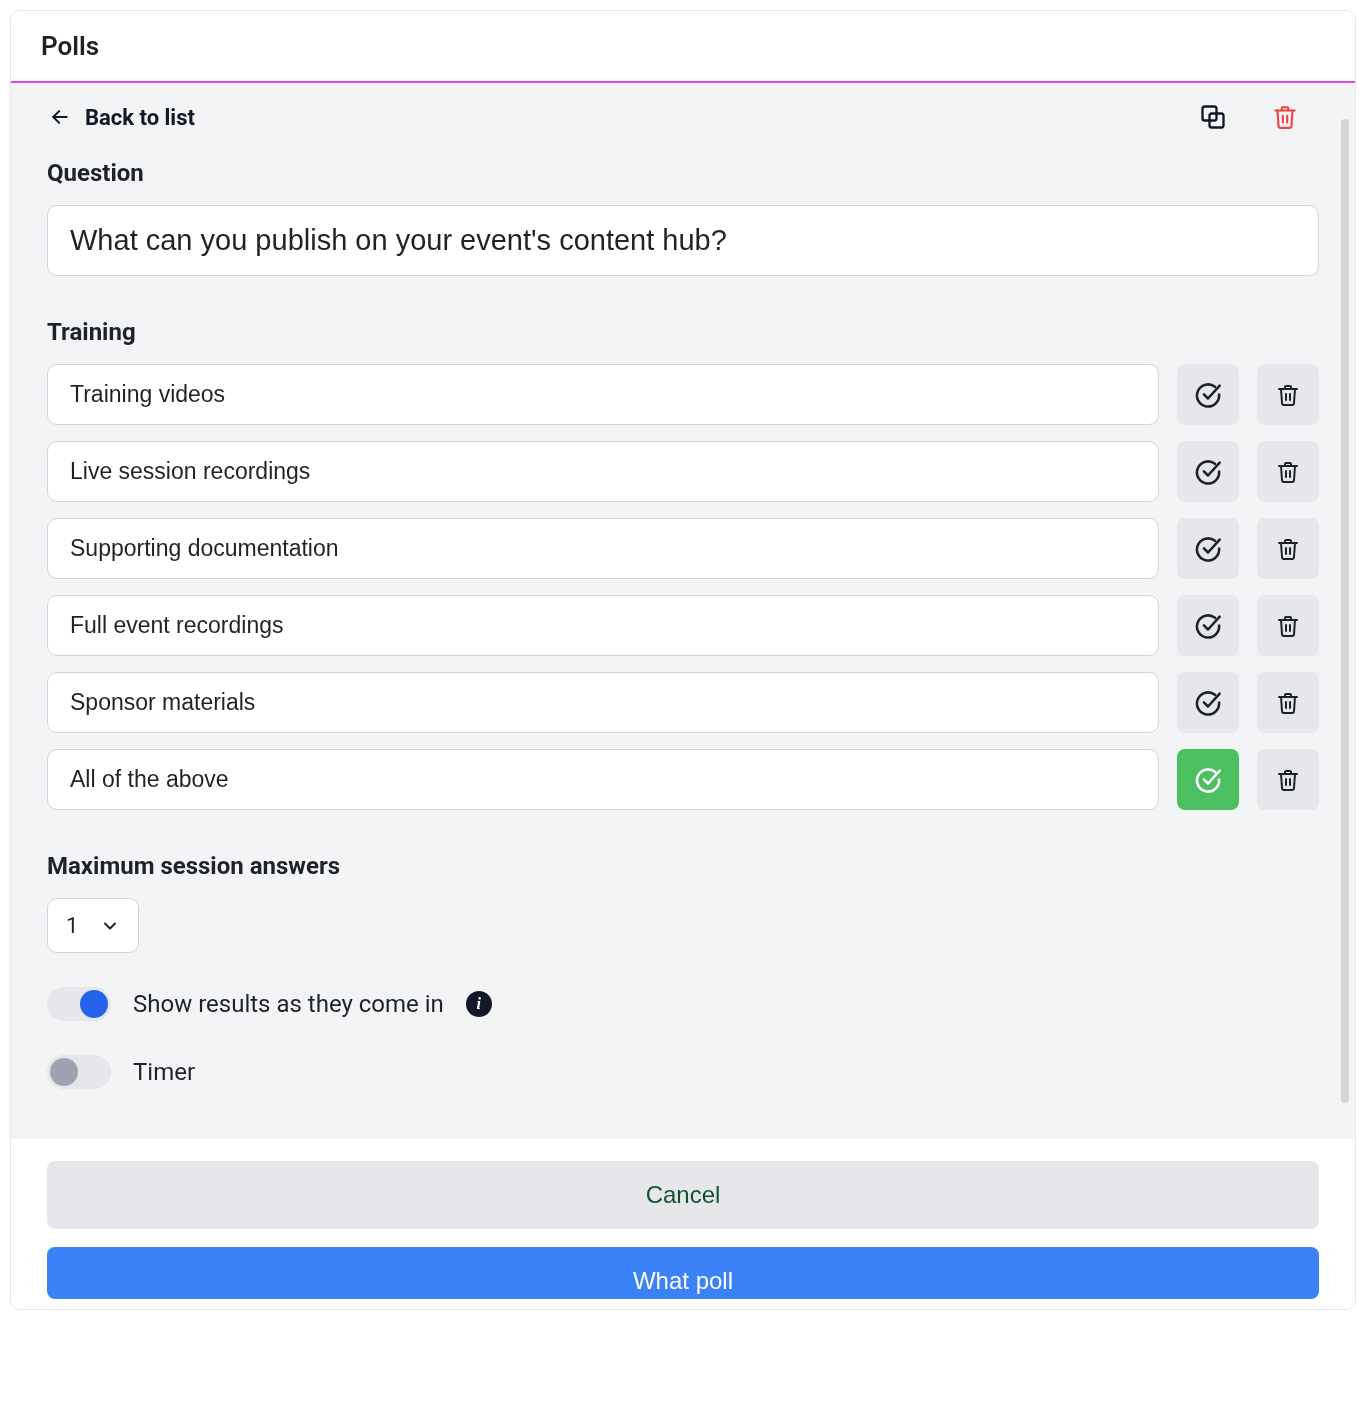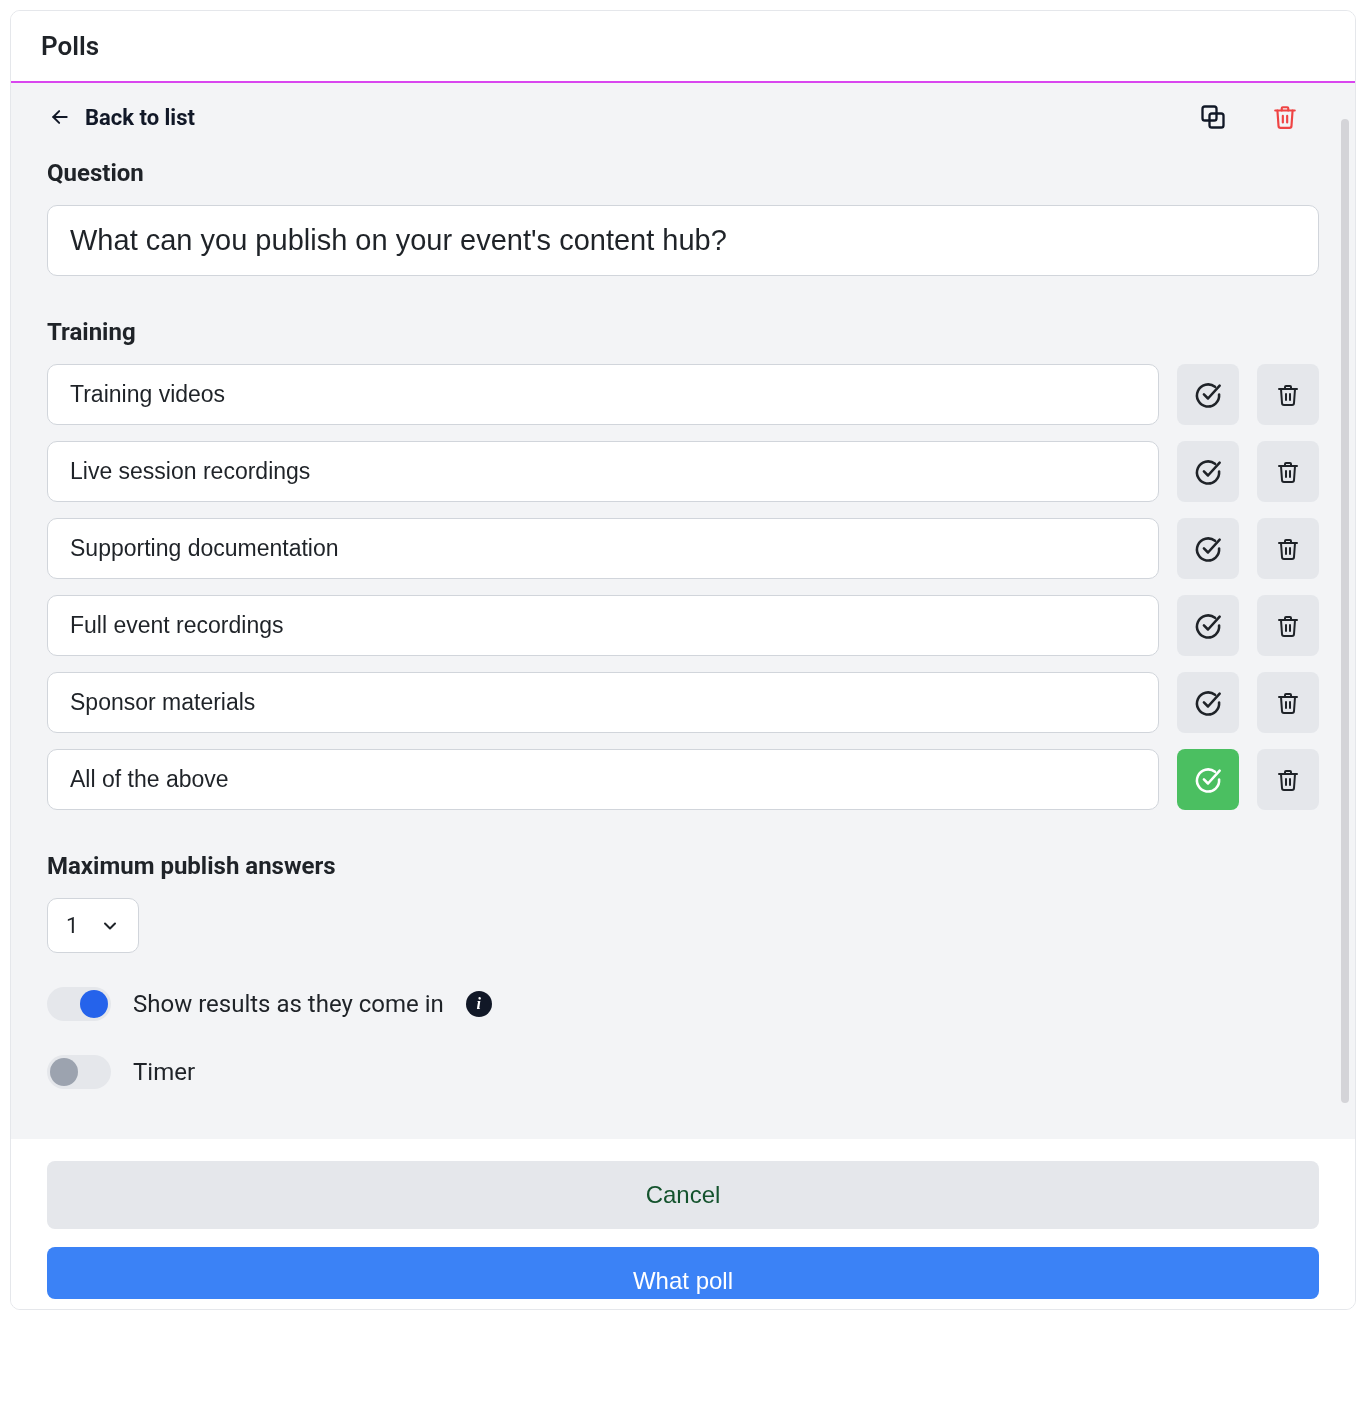--- a/index.html
+++ b/index.html
@@ -357,21 +357,21 @@
                   <path d="M14 11v6"></path>
                   <path d="M9 6V4a1 1 0 0 1 1-1h4a1 1 0 0 1 1 1v2"></path>
                 </svg>
               </span>
             </button>
           </div>
         </div>
     </div>
 
     <div class="section" style="margin-bottom:10px;">
-      <span class="label">Maximum publish answers</span>
+      <span class="label">Maximum session answers</span>
       <div class="select-wrap">
         <span>1</span>
         <span>
           <svg width="20" height="20" viewBox="0 0 24 24" fill="none" stroke="currentColor" stroke-width="2.4" stroke-linecap="round" stroke-linejoin="round">
               <polyline points="6 9 12 15 18 9"></polyline>
             </svg>
         </span>
       </div>
 
       <div class="toggle-row">

